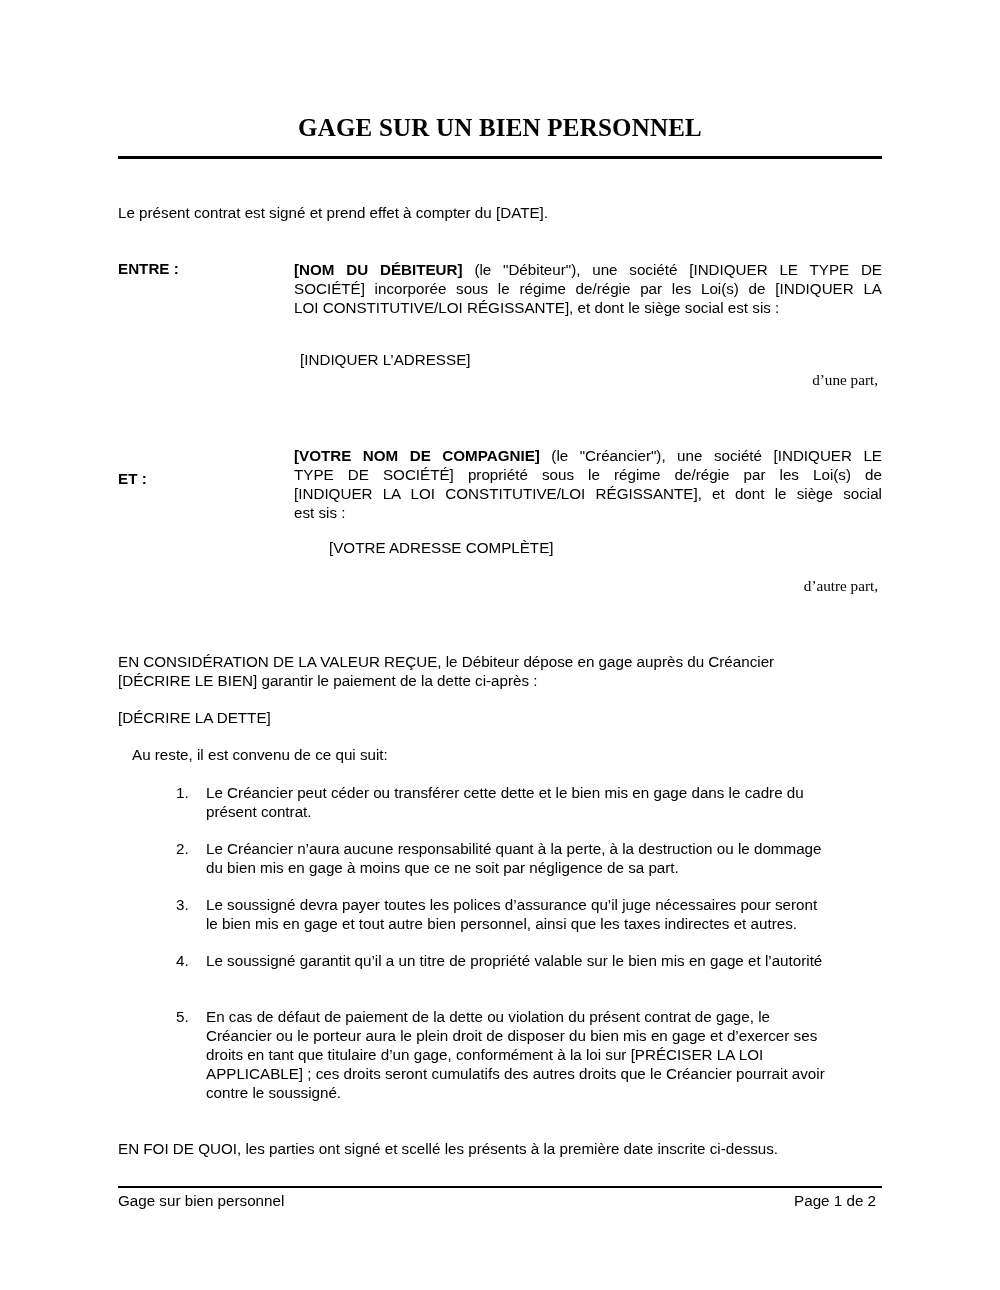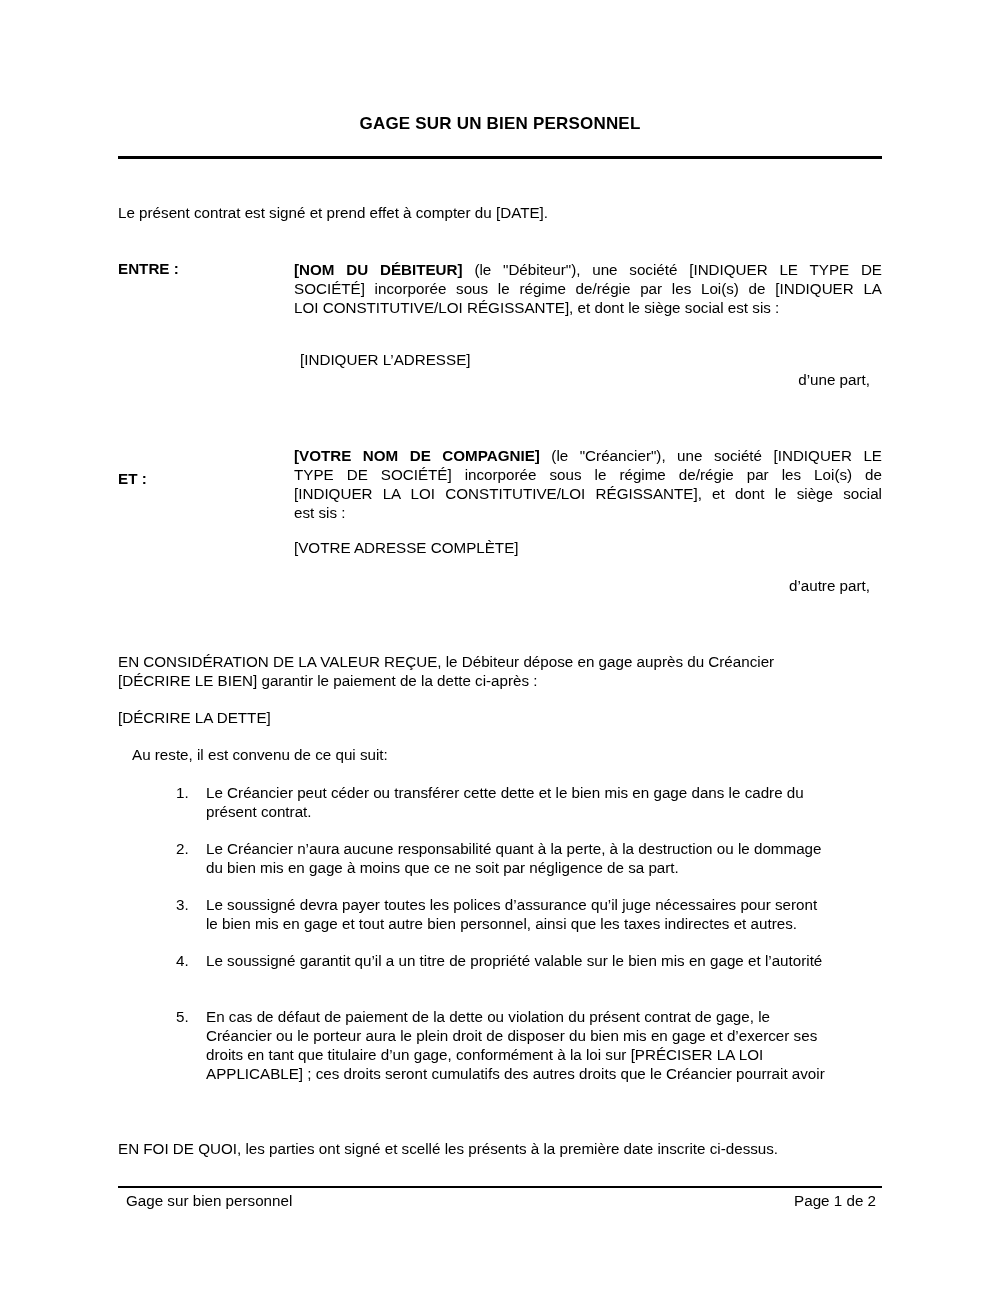--- a/index.html
+++ b/index.html
@@ -1,32 +1,32 @@
 <!DOCTYPE html>
 <html><head>
 <meta charset="utf-8">
 <style>
   html, body { margin: 0; padding: 0; background: #ffffff; }
   body { width: 1000px; height: 1290px; position: relative; overflow: hidden;
          font-family: "Liberation Sans", sans-serif; color: #000; font-size: 15.2px; }
   .page { position: absolute; left: 118px; top: 0; width: 764px; }
   .title { position: absolute; top: 114px; left: 0; width: 764px; text-align: center;
-           font-weight: bold; font-size: 17px; letter-spacing: 0.2px; }
+           font-weight: bold; font-size: 25px; letter-spacing: 0.2px; font-family: Liberation Serif, serif; }
   .title-rule { position: absolute; top: 156px; left: 0; width: 764px; height: 3px; background: #000; }
   .p { position: absolute; left: 0; line-height: 19px; }
   .party-label { position: absolute; left: 0; font-weight: bold; }
   .party-body { position: absolute; left: 176px; width: 588px; line-height: 19px; text-align: justify; }
   .party-body b { font-weight: bold; }
   .addr { position: absolute; left: 176px; }
-  .right { position: absolute; right: 12px; text-align: center; }
+  .right { position: absolute; right: 4px; text-align: center; font-family: Liberation Serif, serif; }
   .list-item { position: absolute; left: 58px; width: 706px; line-height: 19px; }
   .list-num { position: absolute; left: 0; width: 24px; }
   .list-text { position: absolute; left: 30px; width: 680px; }
   .footer-rule { position: absolute; top: 1186px; left: 0; width: 764px; height: 2px; background: #000; }
-  .footer-left { position: absolute; top: 1192px; left: 8px; }
+  .footer-left { position: absolute; top: 1192px; left: 0; }
   .footer-right { position: absolute; top: 1192px; right: 6px; }
 </style>
 </head>
 <body>
 
 <div class="page">
 
   <div class="title">GAGE SUR UN BIEN PERSONNEL</div>
   <div class="title-rule"></div>
 
@@ -40,25 +40,25 @@
       <div>LOI CONSTITUTIVE/LOI RÉGISSANTE], et dont le siège social est sis :</div>
     </div>
     <div class="addr" style="top:351px;margin-left:6px;">[INDIQUER L’ADRESSE]</div>
     <div class="right" style="top:371px;">d’une part,</div>
   </div>
 
   <div>
     <div class="party-label" style="top:446px;margin-top:24px;">ET :</div>
     <div class="party-body" style="top:446px;">
       <div style="text-align:justify;text-align-last:justify;"><b>[VOTRE NOM DE COMPAGNIE]</b><span> (le "Créancier"), une société [INDIQUER LE</span></div>
-      <div style="text-align:justify;text-align-last:justify;">TYPE DE SOCIÉTÉ] incorporée sous le régime de/régie par les Loi(s) de</div>
+      <div style="text-align:justify;text-align-last:justify;">TYPE DE SOCIÉTÉ] propriété sous le régime de/régie par les Loi(s) de</div>
       <div style="text-align:justify;text-align-last:justify;">[INDIQUER LA LOI CONSTITUTIVE/LOI RÉGISSANTE], et dont le siège social</div>
       <div>est sis :</div>
     </div>
-    <div class="addr" style="top:539px;">[VOTRE ADRESSE COMPLÈTE]</div>
+    <div class="addr" style="top:539px;margin-left:35px;">[VOTRE ADRESSE COMPLÈTE]</div>
     <div class="right" style="top:577px;">d’autre part,</div>
   </div>
 
   <div class="p" style="top:652px;">
     <div>EN CONSIDÉRATION DE LA VALEUR REÇUE, le Débiteur dépose en gage auprès du Créancier</div>
     <div>[DÉCRIRE LE BIEN] garantir le paiement de la dette ci-après :</div>
   </div>
 
   <div class="p" style="top:708px;">[DÉCRIRE LA DETTE]</div>
   <div class="p" style="top:745px;margin-left:14px;">Au reste, il est convenu de ce qui suit:</div>
@@ -91,20 +91,21 @@
         <div>Le soussigné garantit qu’il a un titre de propriété valable sur le bien mis en gage et l’autorité</div>
       </div>
     </div>
     <div class="list-item" style="top:1007px;">
       <span class="list-num">5.</span>
       <div class="list-text">
         <div>En cas de défaut de paiement de la dette ou violation du présent contrat de gage, le</div>
         <div>Créancier ou le porteur aura le plein droit de disposer du bien mis en gage et d’exercer ses</div>
         <div>droits en tant que titulaire d’un gage, conformément à la loi sur [PRÉCISER LA LOI</div>
         <div>APPLICABLE] ; ces droits seront cumulatifs des autres droits que le Créancier pourrait avoir</div>
+        <div>contre le soussigné.</div>
       </div>
     </div>
   </div>
 
   <div class="p" style="top:1139px;">EN FOI DE QUOI, les parties ont signé et scellé les présents à la première date inscrite ci-dessus.</div>
 
   <div class="footer-rule"></div>
   <div class="footer-left">Gage sur bien personnel</div>
   <div class="footer-right">Page 1 de 2</div>
 

